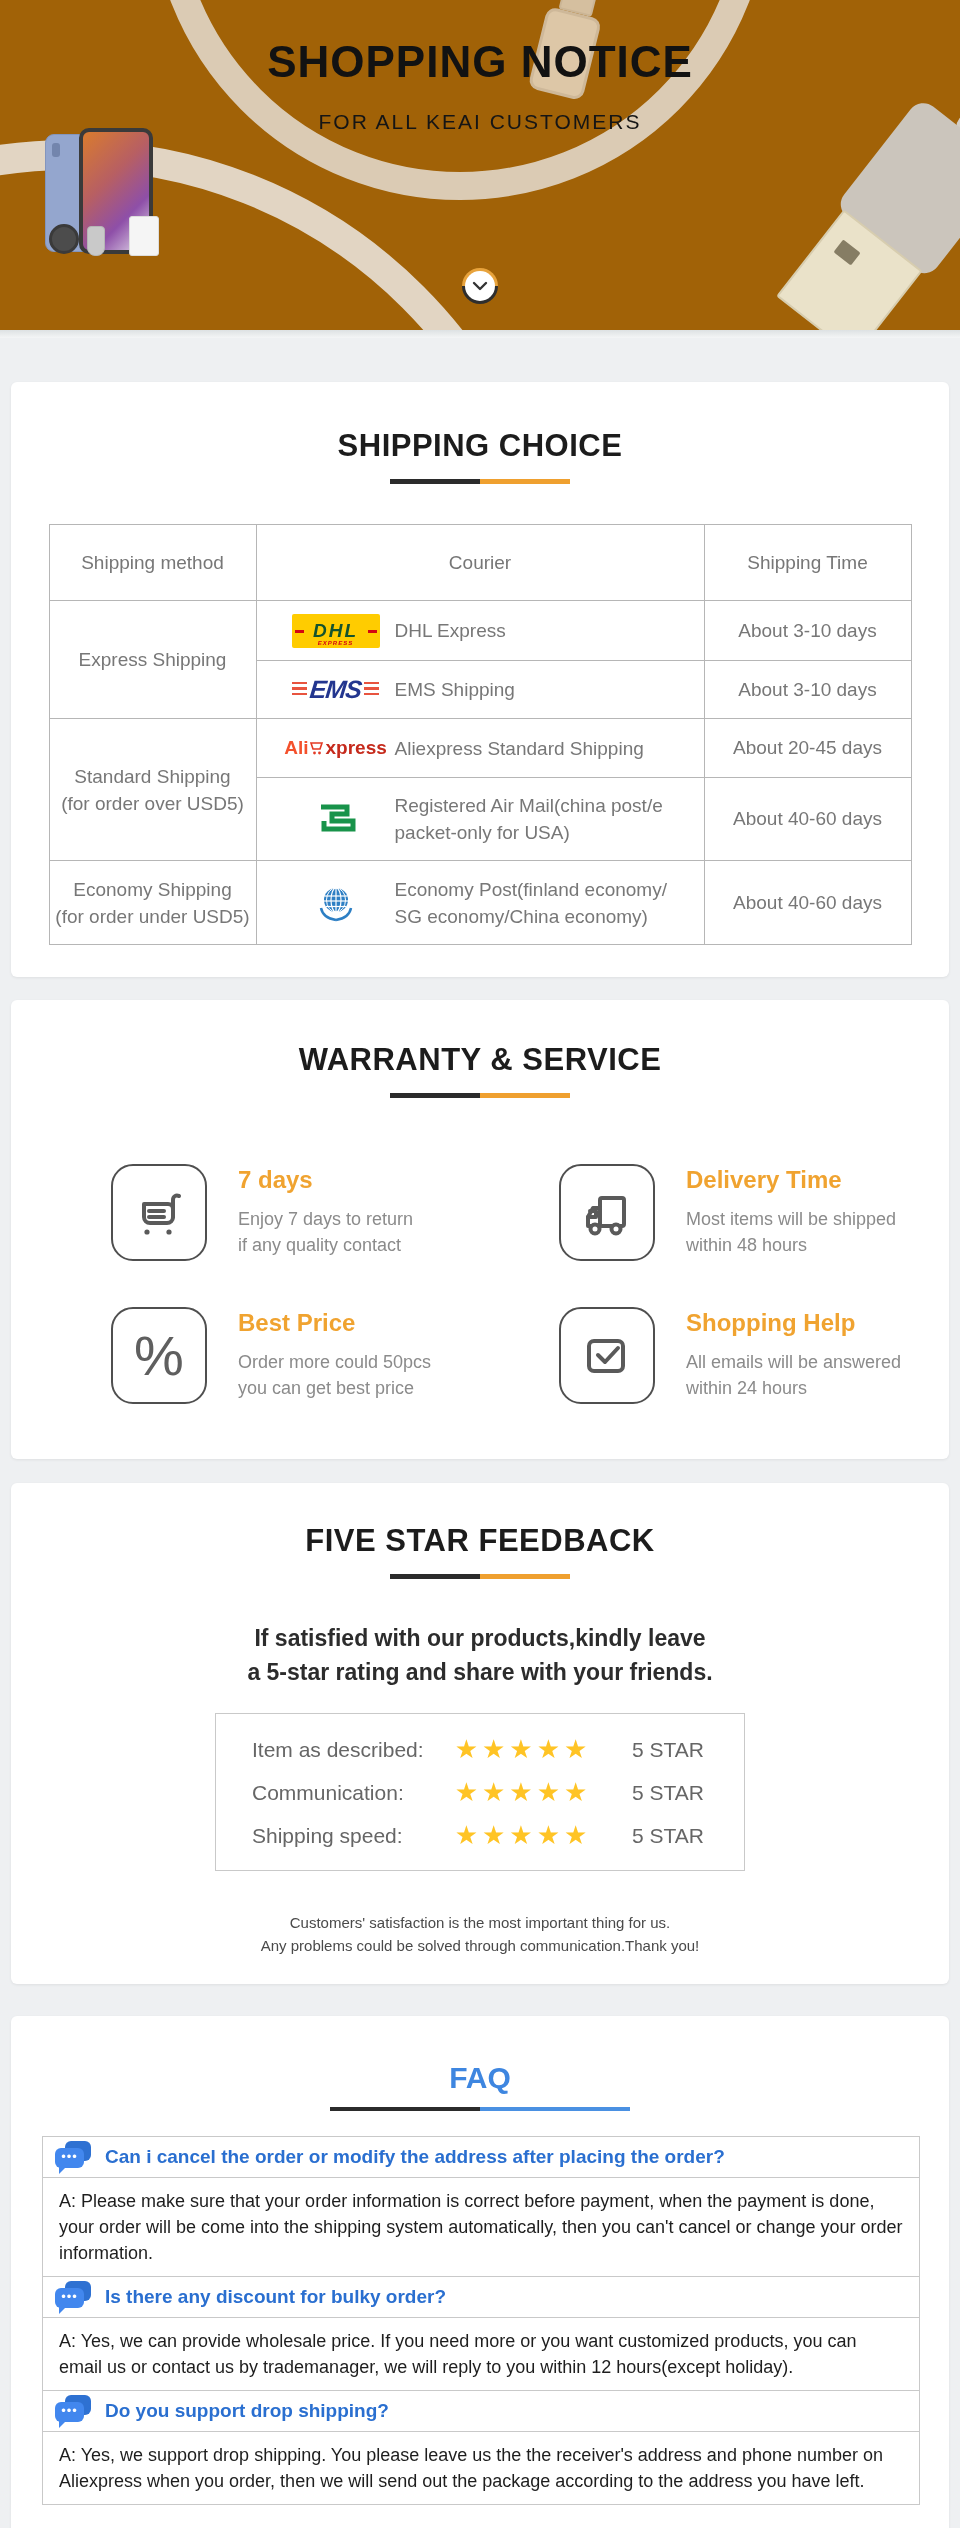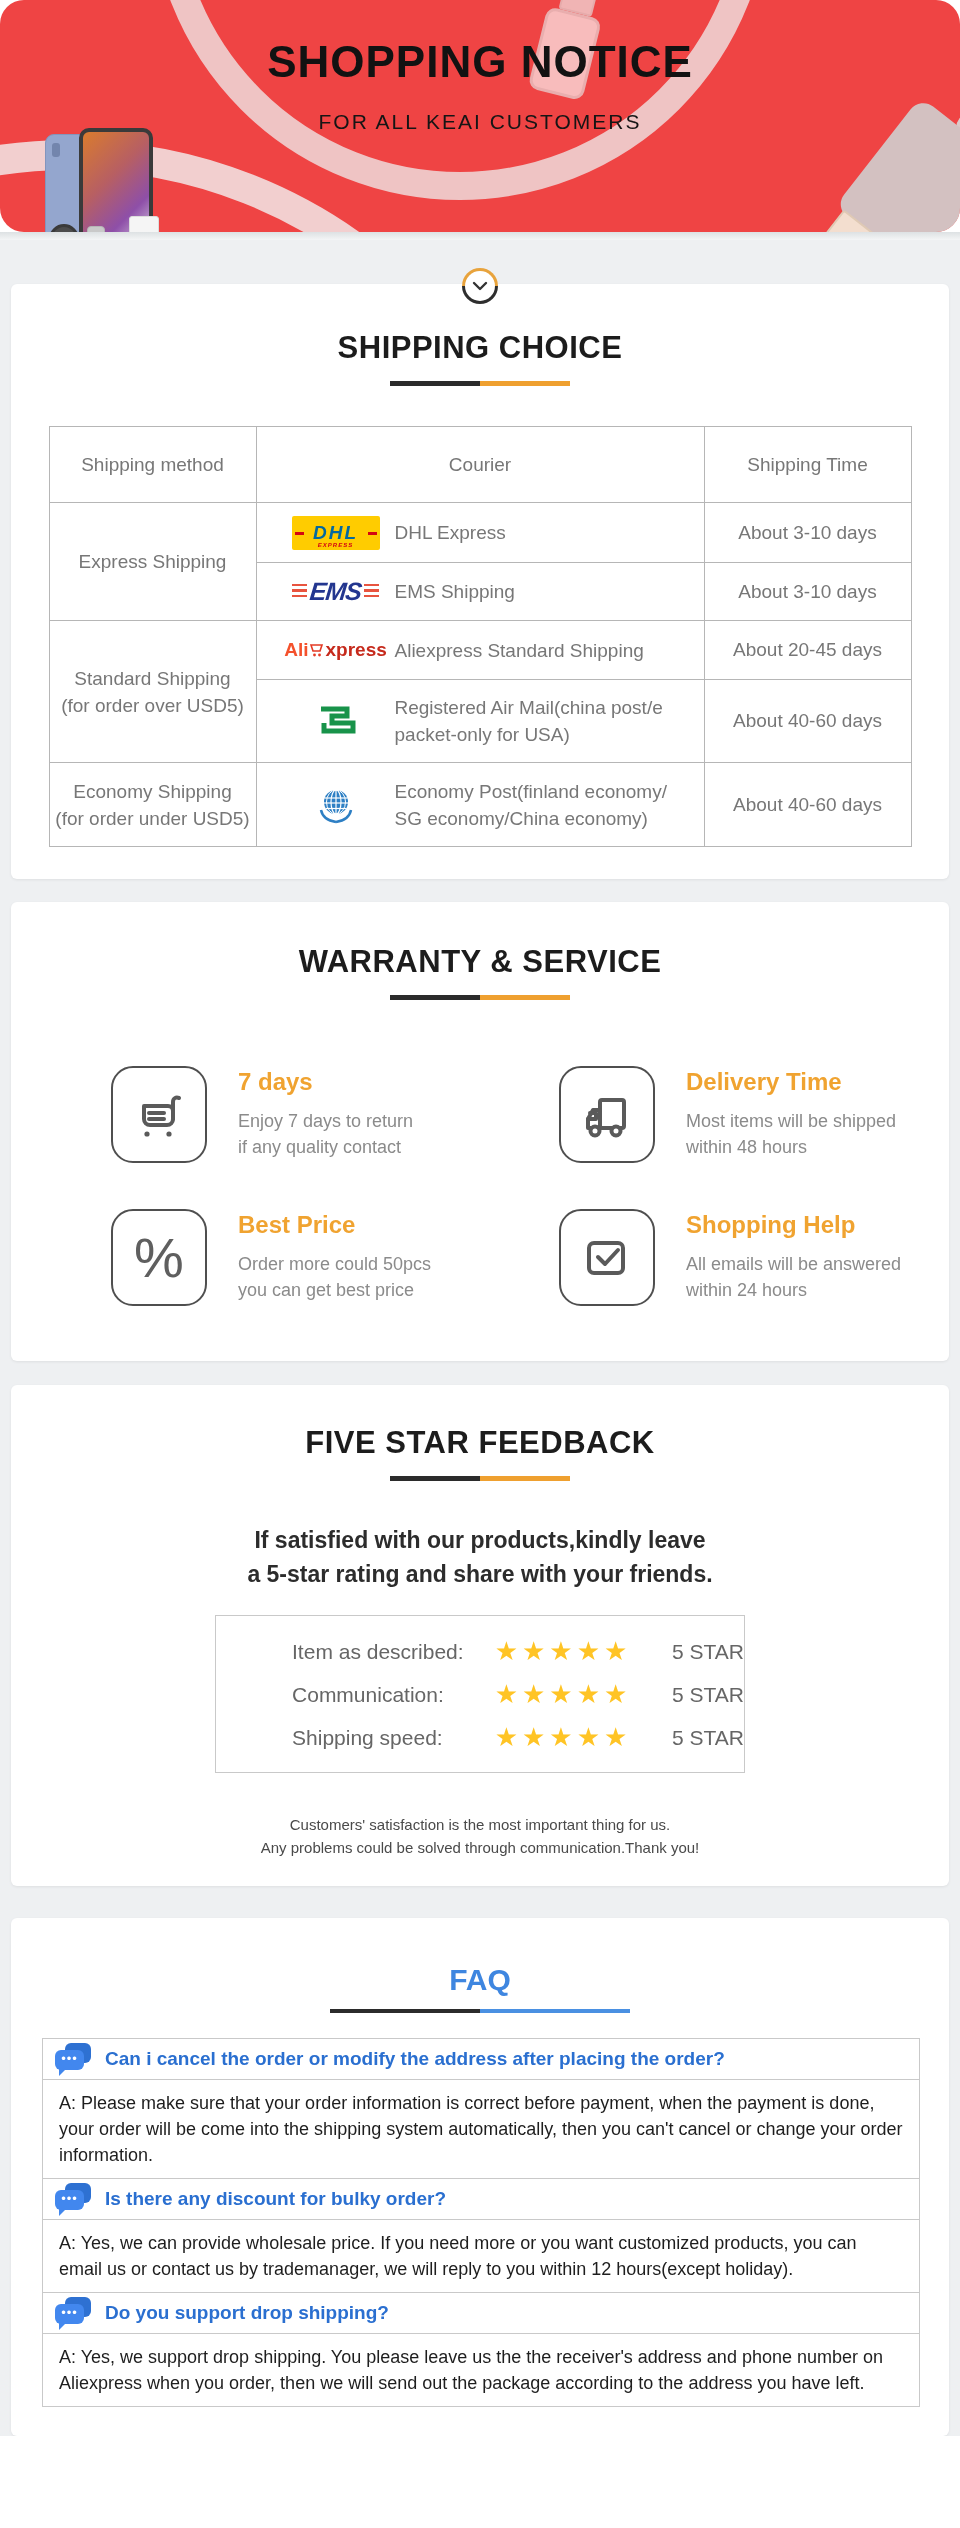--- a/index.html
+++ b/index.html
@@ -1,21 +1,21 @@
 <!DOCTYPE html>
 <html><head>
 <meta charset="utf-8">
 <style>
   * { margin:0; padding:0; box-sizing:border-box; }
   html,body { background:#fff; }
   body { width:960px; font-family:"Liberation Sans", sans-serif; }
   .stage { width:960px; height:2528px; overflow:hidden; position:relative; }
 
   
-  .hero { position:relative; height:232px; background:#ef4444; overflow:hidden;border-radius:24px; }
+  .hero { position:relative; height:330px; background:#a16207; overflow:hidden; }
   .hero-curve1 { position:absolute; width:620px; height:620px; border-radius:50%;
     border:28px solid #efefef; top:-420px; left:150px; opacity:.75; }
   .hero-curve2 { position:absolute; width:1000px; height:1000px; border-radius:50%;
     border:30px solid #f2f2f2; top:140px; left:-430px; opacity:.8; }
   .musb { position:absolute; left:540px; top:-14px; transform:rotate(14deg); opacity:.65; }
   .musb .m-body { width:56px; height:84px; background:#fdfdfd; border:3px solid #e7e7e7; border-radius:10px; }
   .musb .m-tip { width:34px; height:24px; background:#f1f1f1; border:2px solid #e2e2e2; margin:2px auto 0; border-radius:3px; }
   .usbA { position:absolute; right:-34px; top:-20px; transform:rotate(38deg); opacity:.9; }
   .usbA .cable { width:30px; height:150px; background:#d9d9d9; border-radius:15px; margin:0 auto; }
   .usbA .body { width:118px; height:140px; background:#d0d0d0; border-radius:16px; margin:-8px auto 0; }
@@ -66,21 +66,21 @@
   td.method { text-align:center; line-height:27px; }
   td.time { text-align:center; }
   tr.h60 { height:60px; } tr.h58 { height:58px; } tr.h59 { height:59px; }
   tr.h83 { height:83px; } tr.h84 { height:84px; }
   .courier-cell { display:flex; align-items:center; }
   .logo-wrap { width:118px; display:flex; justify-content:center; align-items:center;
     margin-left:20px; flex:0 0 118px; }
   .courier-name { flex:1; line-height:27px; padding-right:6px; }
   .dhl-logo { width:88px; height:34px; background:#ffcc00; border-radius:2px; position:relative;
     display:flex; align-items:center; justify-content:center; }
-  .dhl-logo .dhl-txt { color:#0369a1; font-weight:800; font-style:italic; font-size:19px; letter-spacing:2px; }
+  .dhl-logo .dhl-txt { color:#14532d; font-weight:800; font-style:italic; font-size:19px; letter-spacing:2px; }
   .dhl-logo .bar { position:absolute; width:9px; height:3px; background:#d40511; top:16px; }
   .dhl-logo .bl { left:3px; } .dhl-logo .br { right:3px; }
   .dhl-logo .dhl-sub { position:absolute; bottom:2px; left:0; right:0; text-align:center;
     font-size:6px; color:#d40511; font-style:italic; font-weight:700; letter-spacing:1px; }
   .ems-logo { display:flex; align-items:center; }
   .ems-stripe { width:15px; height:15px;
     background:repeating-linear-gradient(#e8543f 0 2.5px, transparent 2.5px 5.5px); }
   .ems-txt { color:#23368f; font-weight:800; font-style:italic; font-size:25px;
     letter-spacing:-1px; transform:skewX(-6deg); margin:0 3px; }
   .ali-logo { display:flex; align-items:center; }
@@ -101,21 +101,21 @@
   .w-line { color:#8b8b8b; font-size:18px; line-height:26px; }
   .w-line.first { margin-top:12px; }
   .pct-glyph { font-size:56px; color:#5f5f5f; font-weight:500; }
 
   
   .card-feedback { height:501px; padding-top:40px; margin-bottom:32px; }
   .fb-intro { margin-top:42px; text-align:center; font-size:23px; line-height:34px;
     color:#2c2c2c; font-weight:600; }
   .fb-box { margin:24px auto 0; width:530px; height:158px; border:1px solid #c9c9c9;
     padding-top:14px; }
-  .fb-row { height:43px; display:flex; align-items:center;justify-content:flex-end; }
+  .fb-row { height:43px; display:flex; align-items:center; }
   .fb-label { width:212px; padding-left:36px; color:#666; font-size:21px; }
   .fb-stars { width:190px; text-align:center; color:#ffc425; font-size:26px; letter-spacing:4px; }
   .fb-rating { color:#666; font-size:21px; margin-left:14px; }
   .fb-note { margin-top:40px; text-align:center; color:#4a4a4a; font-size:15px; line-height:23px; }
 
   
   .card-faq { height:518px; padding-top:45px; }
   .faq-title { text-align:center; color:#3e86e0; font-size:30px; line-height:34px; font-weight:800; }
   .faq-divider { width:300px; height:4px; margin:12px auto 0; display:flex; }
   .faq-divider .d-left { flex:1; background:#2b2b2b; }

